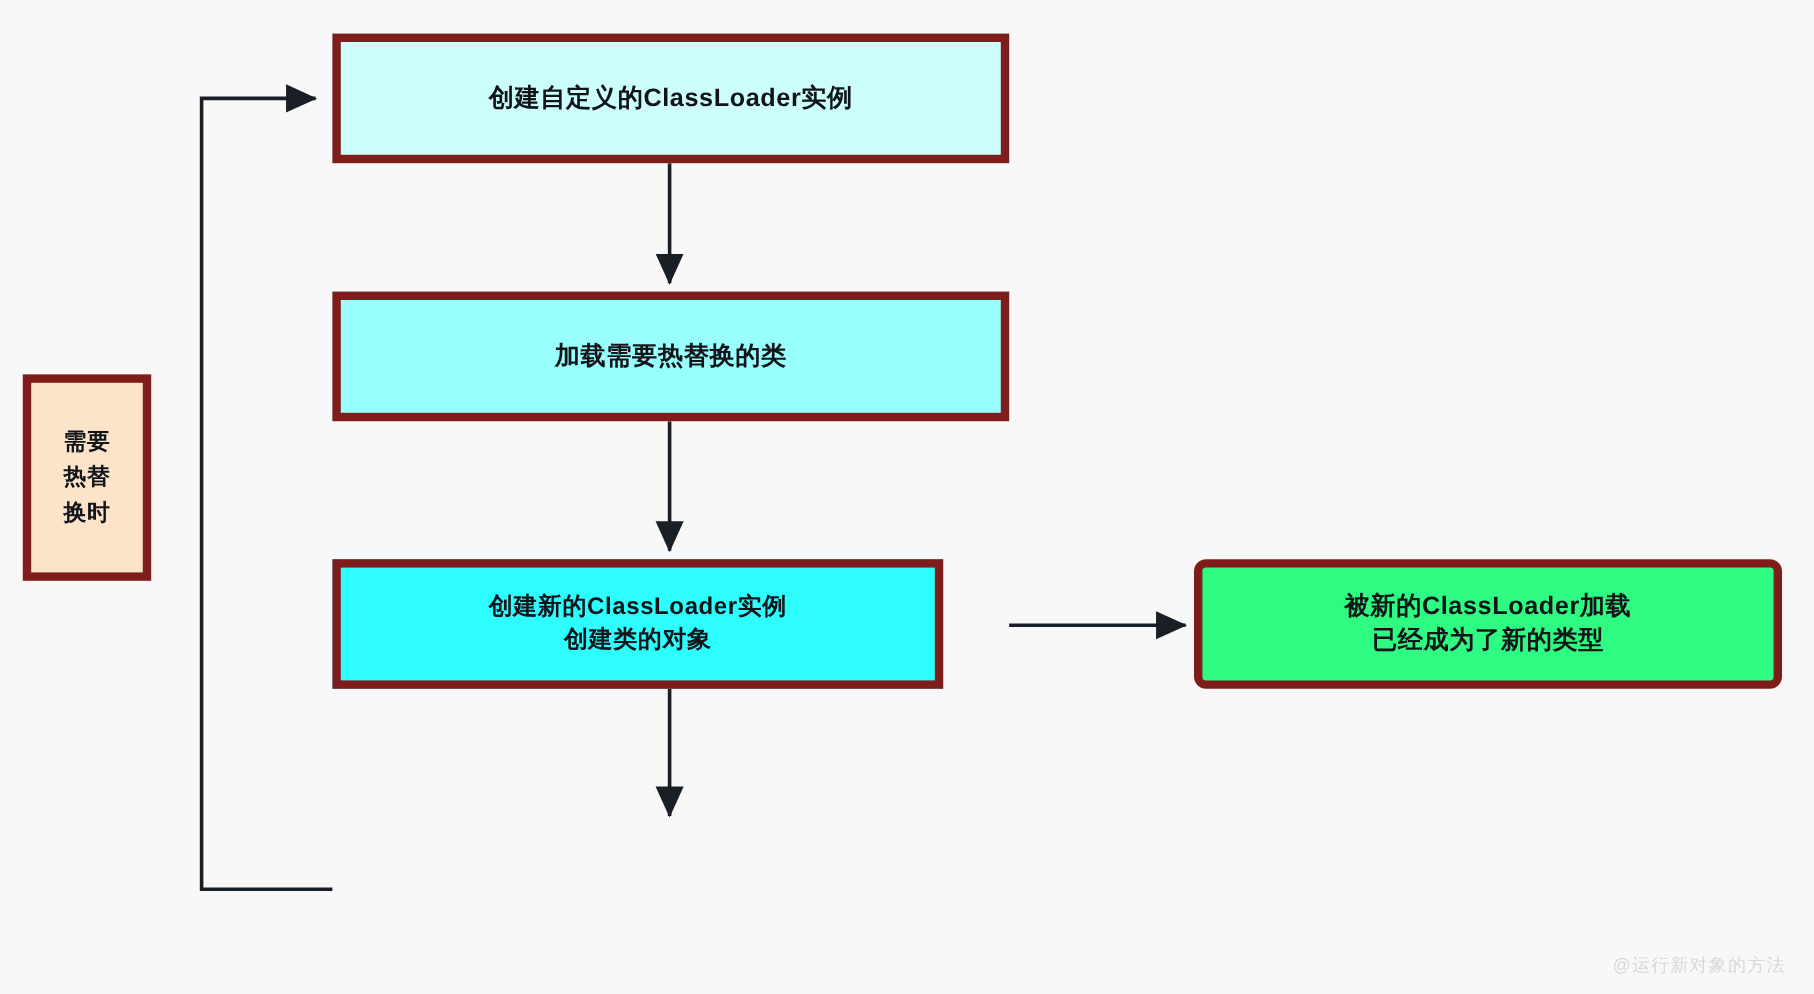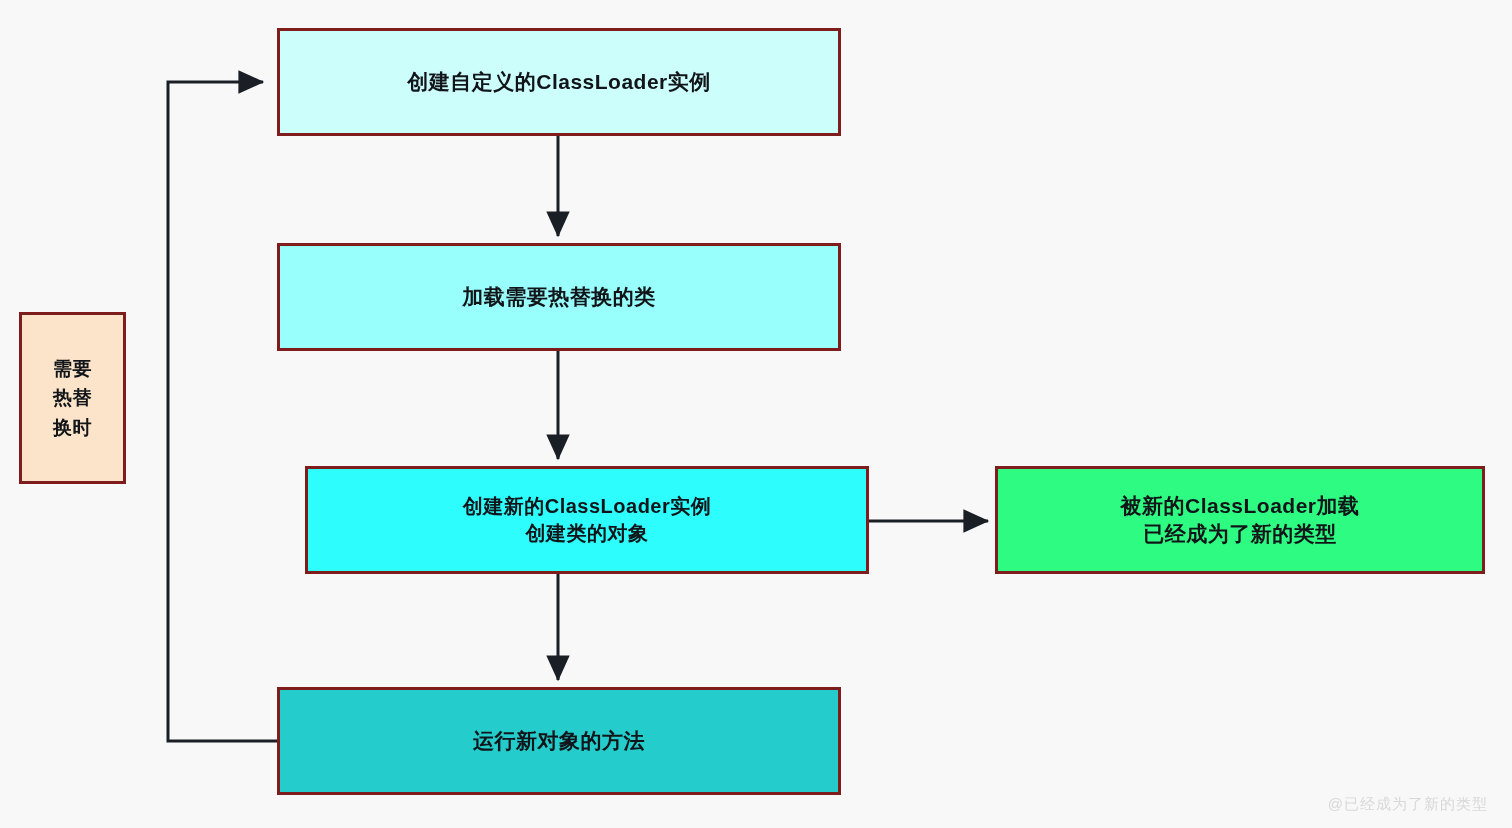--- a/index.html
+++ b/index.html
@@ -23,21 +23,21 @@
     position: absolute;
     left: 0;
     top: 0;
     width: 1512px;
     height: 828px;
     pointer-events: none;
   }
   .node {
     position: absolute;
     box-sizing: border-box;
-    border: 3px solid #7f1d1d;
+    border: 7px solid #7f1d1d;
     display: flex;
     align-items: center;
     justify-content: center;
     text-align: center;
     color: #111418;
     font-weight: bold;
     letter-spacing: 0.5px;
     line-height: 1.35;
   }
   
@@ -45,24 +45,23 @@
     left: 277px; top: 28px; width: 564px; height: 108px;
     background: #ccfffc;
     font-size: 21px;
   }
   #node-load-class {
     left: 277px; top: 243px; width: 564px; height: 108px;
     background: #99fffc;
     font-size: 21px;
   }
   #node-new-instance {
-    left: 277px; top: 466px; width: 564px; height: 108px;
+    left: 277px; top: 466px; width: 509px; height: 108px;
     background: #2dfdfd;
     font-size: 20px;
-    margin-left: 28px;
   }
   #node-run-method {
     left: 277px; top: 687px; width: 564px; height: 108px;
     background: #24cccc;
     font-size: 21px;
   }
   #node-new-type {
     left: 995px; top: 466px; width: 490px; height: 108px;
     background: #2efb82;
     font-size: 21px;
@@ -132,24 +131,21 @@
 
   <div class="node" id="node-load-class" style="background: rgb(153, 255, 252); justify-content: center;">
     <span class="node-text">加载需要热替换的类</span>
   </div>
 
   <div class="node" id="node-new-instance" style="background: rgb(45, 253, 253);">
     <span class="node-text">创建新的ClassLoader实例
 创建类的对象</span>
   </div>
 
-  <div class="node" id="node-run-method" style="background: rgb(36, 204, 204);">
-    <span class="node-text">运行新对象的方法</span>
-  </div>
 
-  <div class="node" id="node-new-type" style="background: rgb(46, 251, 130);">
+  <div class="node" id="node-new-type" style="background: rgb(46, 251, 130); border-radius: 10px;">
     <span class="node-text">被新的ClassLoader加载
 已经成为了新的类型</span>
   </div>
 
-  <div id="watermark">@已经成为了新的类型</div>
+  <div id="watermark">@运行新对象的方法</div>
 
 </div>
 
 </body></html>

